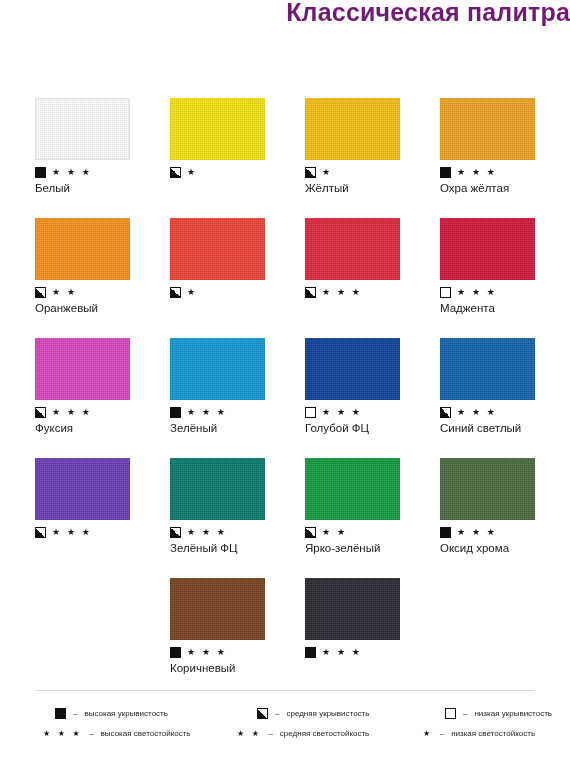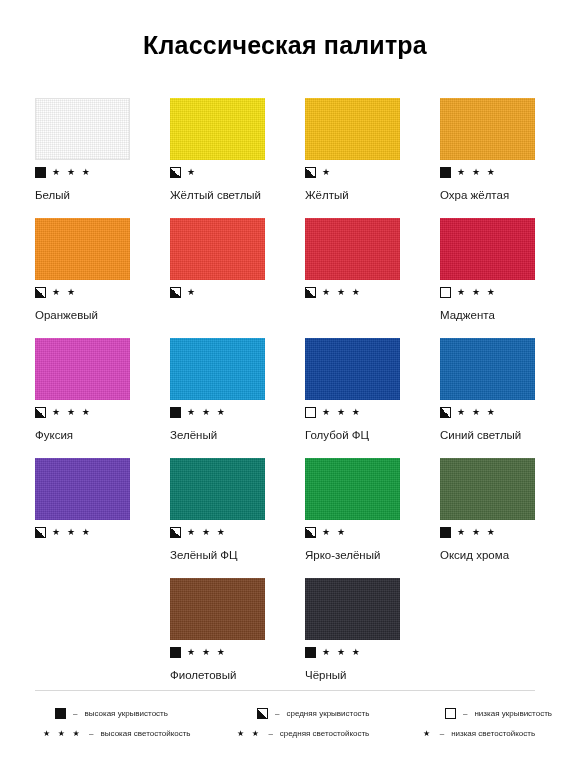--- a/index.html
+++ b/index.html
@@ -11,27 +11,26 @@
     width: 570px;
     height: 760px;
     position: relative;
     font-family: "Liberation Sans", "DejaVu Sans", sans-serif;
     color: #1a1a1a;
     overflow: hidden;
   }
 
   
   .page-title {
-    text-align: center;
+    text-align: right;
     font-size: 25px;
     font-weight: bold;
     letter-spacing: 0.2px;
-    color: #000000;
+    color: #701a75;
     margin: 0;
-    padding-top: 33px;
     line-height: 1;
   }
 
   
   .palette-grid {
     position: absolute;
     top: 98px;
     left: 35px;
     width: 500px;
     display: grid;
@@ -95,21 +94,21 @@
     letter-spacing: 2px;
     color: #111111;
     white-space: nowrap;
     font-family: "DejaVu Sans", sans-serif;
   }
 
   .swatch-name {
     font-size: 11.5px;
     line-height: 14px;
     color: #1a1a1a;
-    margin-top: 9px;
+    margin-top: 2px;
     white-space: nowrap;
   }
 
   
   .legend {
     position: absolute;
     left: 35px;
     top: 690px;
     width: 500px;
   }
@@ -162,21 +161,20 @@
         <span class="stars">★ ★ ★</span>
       </div>
       <div class="swatch-name">Белый</div>
     </div>
     <div class="swatch-cell">
       <div class="swatch-chip" style="background: rgb(245, 226, 18);"></div>
       <div class="swatch-meta">
         <span class="opacity-icon medium"></span>
         <span class="stars">★</span>
       </div>
-      <div class="swatch-name">Жёлтый светлый</div>
     </div>
     <div class="swatch-cell">
       <div class="swatch-chip" style="background: rgb(246, 192, 22);"></div>
       <div class="swatch-meta">
         <span class="opacity-icon medium"></span>
         <span class="stars">★</span>
       </div>
       <div class="swatch-name">Жёлтый</div>
     </div>
     <div class="swatch-cell">
@@ -287,29 +285,28 @@
         <span class="stars"></span>
       </div>
       <div class="swatch-name"></div>
     </div>
     <div class="swatch-cell">
       <div class="swatch-chip" style="background: rgb(122, 68, 37);"></div>
       <div class="swatch-meta">
         <span class="opacity-icon high"></span>
         <span class="stars">★ ★ ★</span>
       </div>
-      <div class="swatch-name">Фиолетовый</div>
+      <div class="swatch-name">Коричневый</div>
     </div>
     <div class="swatch-cell">
       <div class="swatch-chip" style="background: rgb(43, 43, 51);"></div>
       <div class="swatch-meta">
         <span class="opacity-icon high"></span>
         <span class="stars">★ ★ ★</span>
       </div>
-      <div class="swatch-name">Чёрный</div>
     </div>
     <div class="swatch-cell is-empty">
       <div class="swatch-chip"></div>
       <div class="swatch-meta">
         <span class="opacity-icon "></span>
         <span class="stars"></span>
       </div>
       <div class="swatch-name"></div>
     </div>
   </div>

